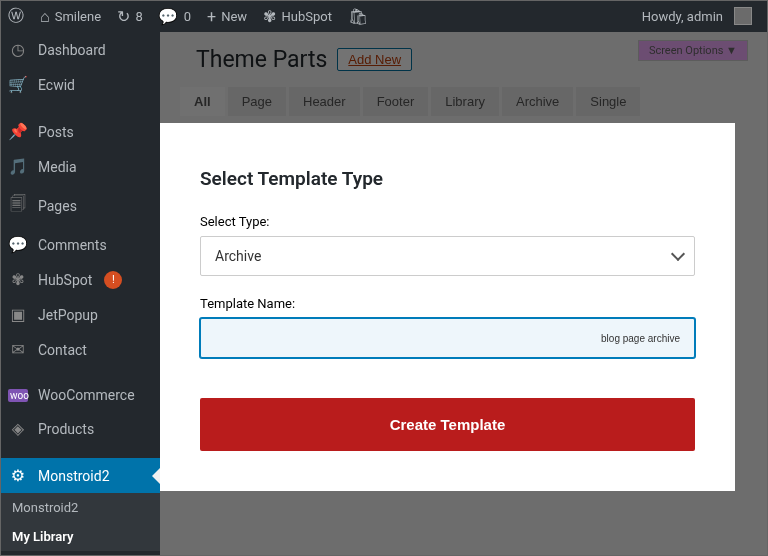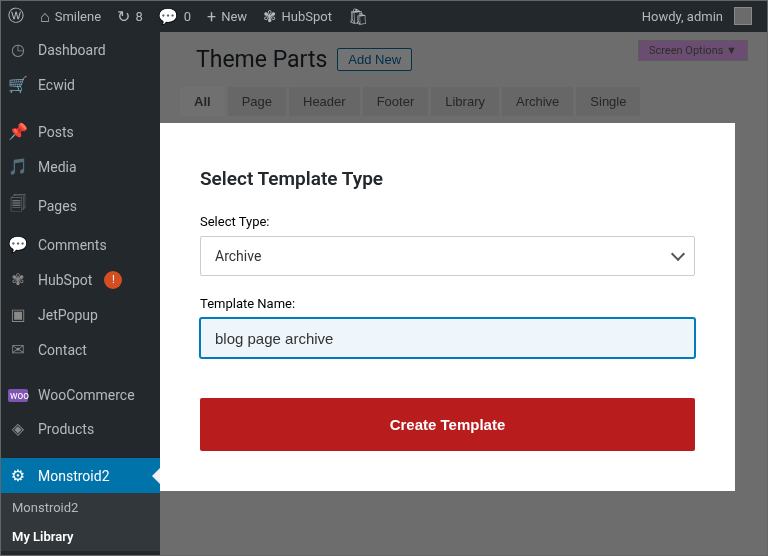--- a/index.html
+++ b/index.html
@@ -20,33 +20,33 @@
   .menu-item.active::after { content: ""; position: absolute; right: 0; top: 50%; margin-top: -8px; border: 8px solid transparent; border-right-color: #f1f1f1; }
   .notif { background: #d54e21; color: #fff; border-radius: 50%; width: 18px; height: 18px; font-size: 11px; display: flex; align-items: center; justify-content: center; margin-left: 2px; }
   .submenu { background: #32373c; }
   .submenu-item { padding: 7px 12px; color: #b4b9be; font-size: 13px; cursor: pointer; }
   .submenu-item.active { color: #fff; font-weight: 600; }
   
   .wpcontent { position: absolute; top: 32px; left: 160px; right: 0; bottom: 0; background: #f1f1f1; }
   .screen-opts { position: absolute; top: 8px; right: 20px; background: #f0abfc; border: 1px solid #ccc; padding: 3px 10px; font-size: 11px; color: #666; cursor: pointer; z-index: 2; }
   .page-header { padding: 14px 36px; display: flex; align-items: center; gap: 10px; }
   .page-title { font-size: 23px; font-weight: 400; color: #23282d; }
-  .addnew { border: 1px solid #0071a1; color: #0369a1; font-size: 13px; padding: 3px 10px; border-radius: 2px; cursor: pointer; background: #fff; }
+  .addnew { border: 1px solid #0071a1; color: #c2410c; font-size: 13px; padding: 3px 10px; border-radius: 2px; cursor: pointer; background: #fff; text-decoration: underline; }
   .tabs { margin: 0 20px 10px; display: flex; gap: 3px; }
   .tab-btn { background: #e5e5e5; border: none; color: #555; font-size: 13px; padding: 7px 14px; cursor: pointer; }
   .tab-btn.on { background: #f8f8f8; font-weight: 600; }
   
   .mask { position: absolute; top: 32px; left: 160px; right: 0; bottom: 0; background: rgba(0,0,0,0.55); z-index: 20; }
   .modal { position: absolute; top: 123px; left: 160px; width: 575px; background: #fff; padding: 44px 40px 40px; z-index: 30; }
   .modal h2 { font-size: 19px; font-weight: 600; color: #23282d; margin-bottom: 24px; }
   .modal label { display: block; font-size: 13px; color: #000000; margin-bottom: 7px; }
   .select-wrap { position: relative; margin-bottom: 20px; }
   .select-box { width: 100%; height: 40px; border: 1px solid #ccc; border-radius: 2px; background: #fff; padding: 0 14px; display: flex; align-items: center; font-size: 14px; color: #333; cursor: pointer; }
   .chev { position: absolute; right: 12px; top: 50%; width: 10px; height: 10px; border-right: 2px solid #555; border-bottom: 2px solid #555; transform: translateY(-70%) rotate(45deg); pointer-events: none; }
-  .tn-input { width: 100%; height: 40px; border: 1px solid #007cba; border-radius: 2px; padding: 0 14px; font-size: 15px; color: #333; background: #eef6fb; box-shadow: 0 0 0 1px #007cba; outline: none; }
+  .tn-input { width: 100%; height: 40px; border: 1px solid #007cba; border-radius: 2px; padding: 0 14px; font-size: 10px; color: #333; background: #eef6fb; box-shadow: 0 0 0 1px #007cba; outline: none; text-align: right; }
   .modal-btn { margin-top: 40px; width: 100%; height: 53px; background: #b91c1c; color: #fff; border: none; font-size: 15px; font-weight: 600; cursor: pointer; border-radius: 2px; }
   .out-frame { position: absolute; inset: 0; border: 1px solid #656565; pointer-events: none; z-index: 99; }
 </style>
 </head>
 <body>
 
 <div class="adminbar">
   <div class="adminbar-left">
     <div class="adminbar-item">
         <span class="ico">ⓦ</span>

